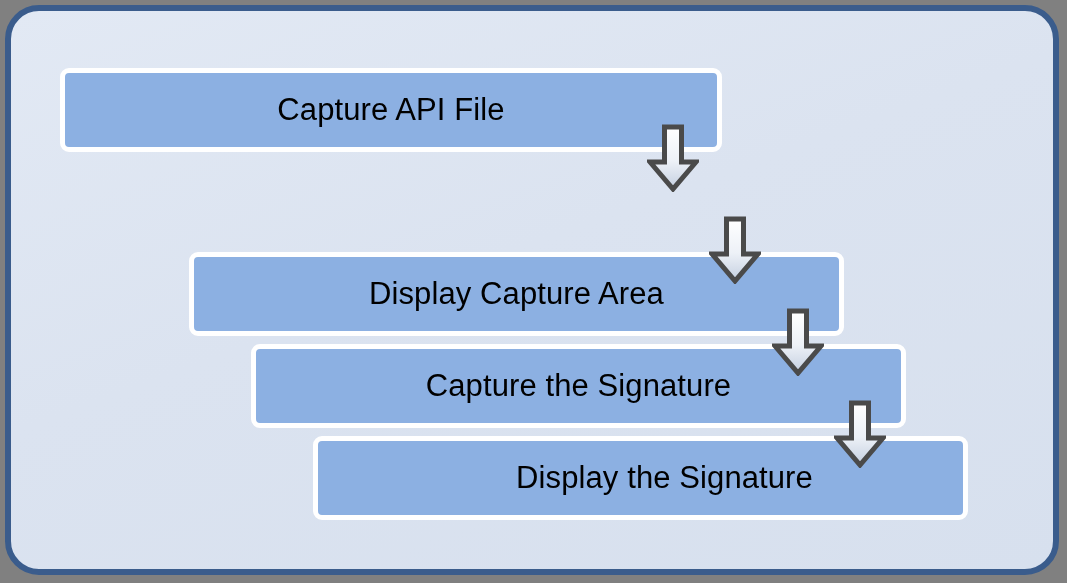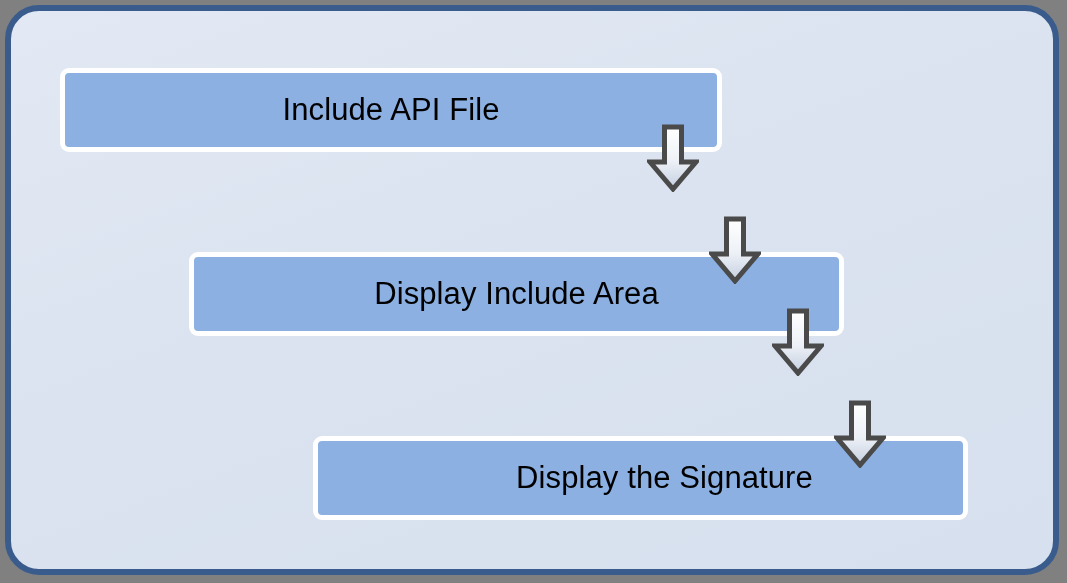--- a/index.html
+++ b/index.html
@@ -57,21 +57,21 @@
   .arrow svg { display: block; }
 </style>
 </head>
 <body>
 
 <div id="stage">
 
   <div id="panel">
 
     <div class="bar" style="left:49px; top:57px; width:662px; height:84px;">
-      <span class="bar-label">Include API File</span>
+      <span class="bar-label">Capture API File</span>
     </div>
 
     <div class="arrow" style="left:636px; top:113px; width:52px; height:68px;">
       <svg width="52" height="68" viewBox="0 0 52 68">
         <defs>
           <linearGradient id="ag1" x1="0" y1="0" x2="0" y2="1">
             <stop offset="0%" stop-color="#FFFFFF"></stop>
             <stop offset="55%" stop-color="#EDF1F7"></stop>
             <stop offset="100%" stop-color="#C4CFE0"></stop>
           </linearGradient>
@@ -88,36 +88,39 @@
             <stop offset="0%" stop-color="#FFFFFF"></stop>
             <stop offset="55%" stop-color="#EDF1F7"></stop>
             <stop offset="100%" stop-color="#C4CFE0"></stop>
           </linearGradient>
         </defs>
         <path d="M17.5 3 L34.5 3 L34.5 38 L49 38 L26 65 L3 38 L17.5 38 Z" fill="url(#ag2)" stroke="#4A4A4A" stroke-width="5" stroke-linejoin="miter"></path>
       </svg>
     </div>
 
     <div class="bar" style="left:178px; top:241px; width:655px; height:84px;">
-      <span class="bar-label">Display Include Area</span>
+      <span class="bar-label">Display Capture Area</span>
     </div>
 
     <div class="arrow" style="left:761px; top:297px; width:52px; height:68px;">
       <svg width="52" height="68" viewBox="0 0 52 68">
         <defs>
           <linearGradient id="ag3" x1="0" y1="0" x2="0" y2="1">
             <stop offset="0%" stop-color="#FFFFFF"></stop>
             <stop offset="55%" stop-color="#EDF1F7"></stop>
             <stop offset="100%" stop-color="#C4CFE0"></stop>
           </linearGradient>
         </defs>
         <path d="M17.5 3 L34.5 3 L34.5 38 L49 38 L26 65 L3 38 L17.5 38 Z" fill="url(#ag3)" stroke="#4A4A4A" stroke-width="5" stroke-linejoin="miter"></path>
       </svg>
     </div>
 
+    <div class="bar" style="left:240px; top:333px; width:655px; height:84px;">
+      <span class="bar-label">Capture the Signature</span>
+    </div>
 
     <div class="arrow" style="left:823px; top:389px; width:52px; height:68px;">
       <svg width="52" height="68" viewBox="0 0 52 68">
         <defs>
           <linearGradient id="ag4" x1="0" y1="0" x2="0" y2="1">
             <stop offset="0%" stop-color="#FFFFFF"></stop>
             <stop offset="55%" stop-color="#EDF1F7"></stop>
             <stop offset="100%" stop-color="#C4CFE0"></stop>
           </linearGradient>
         </defs>

